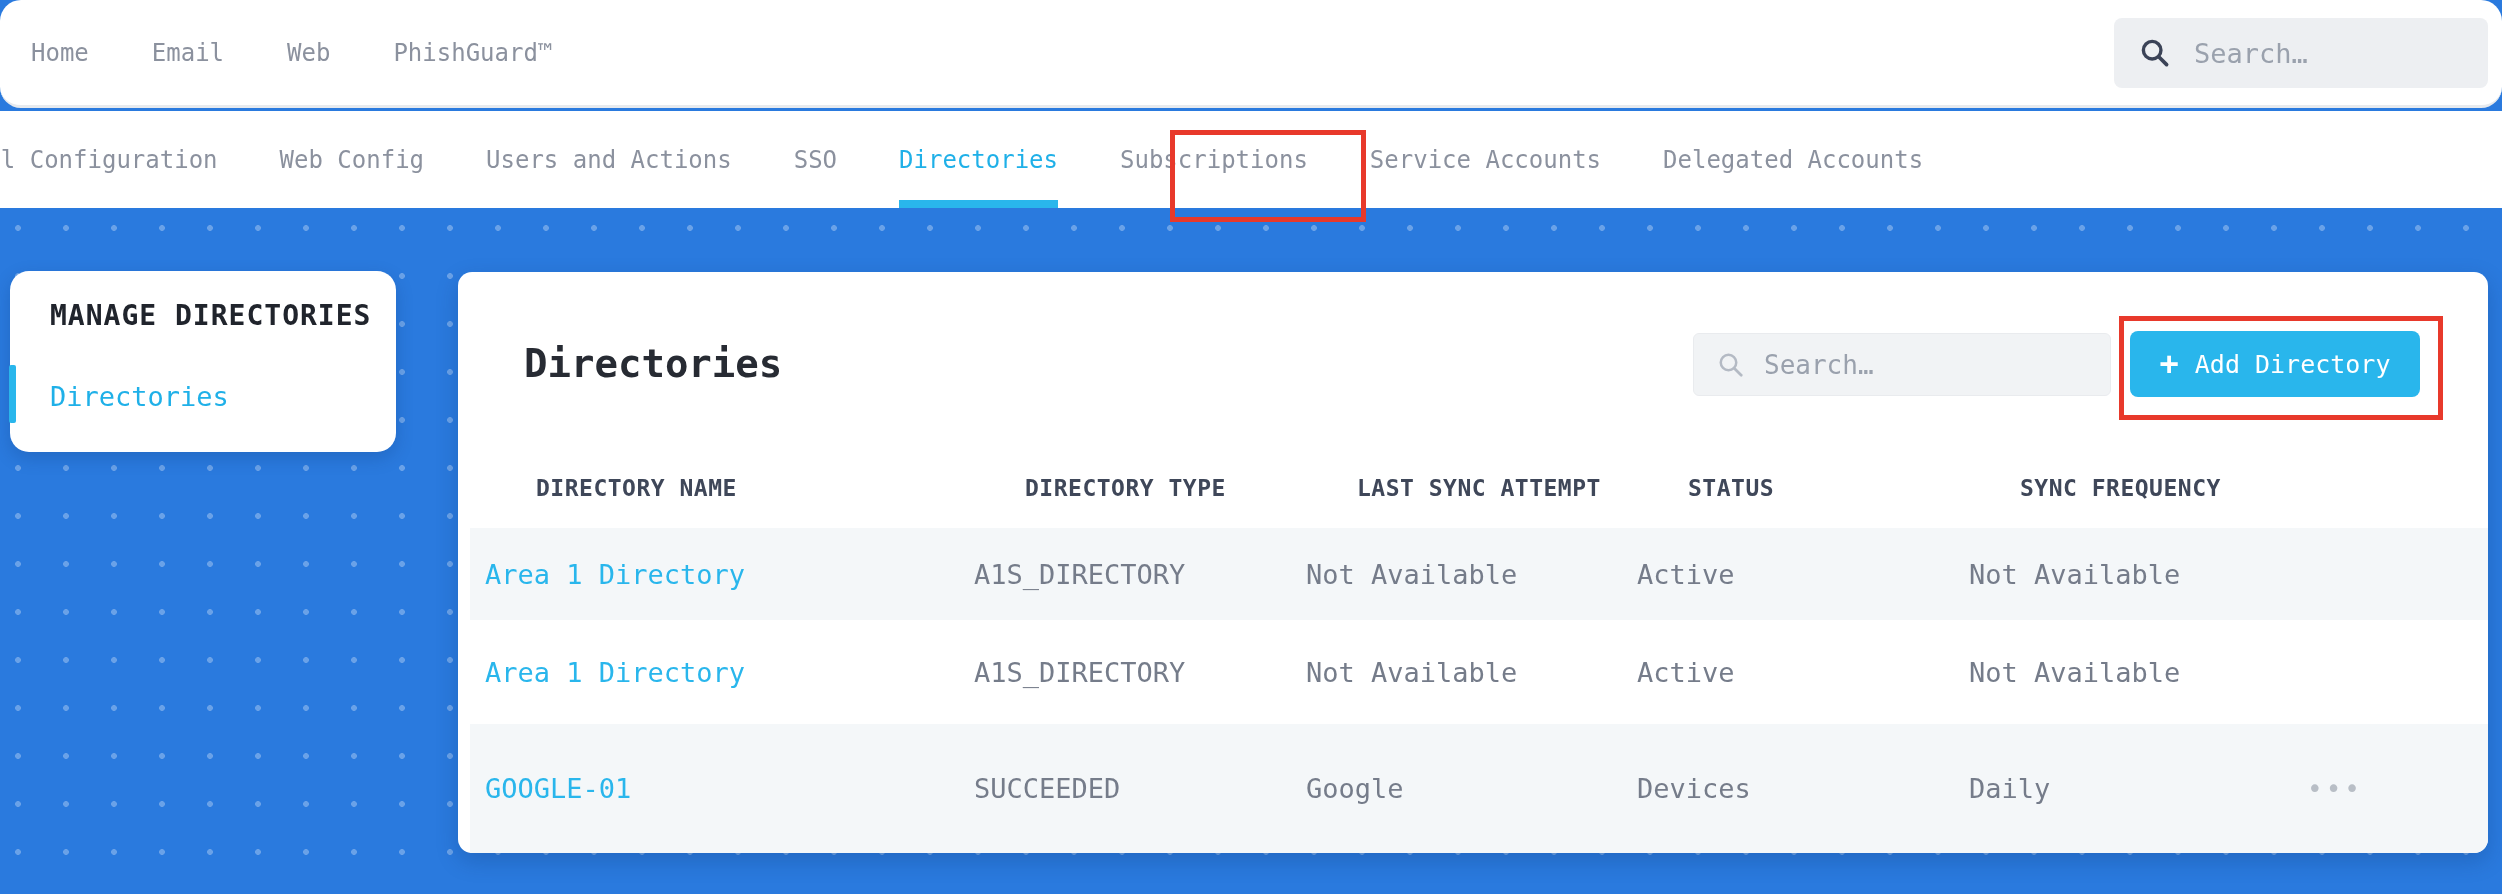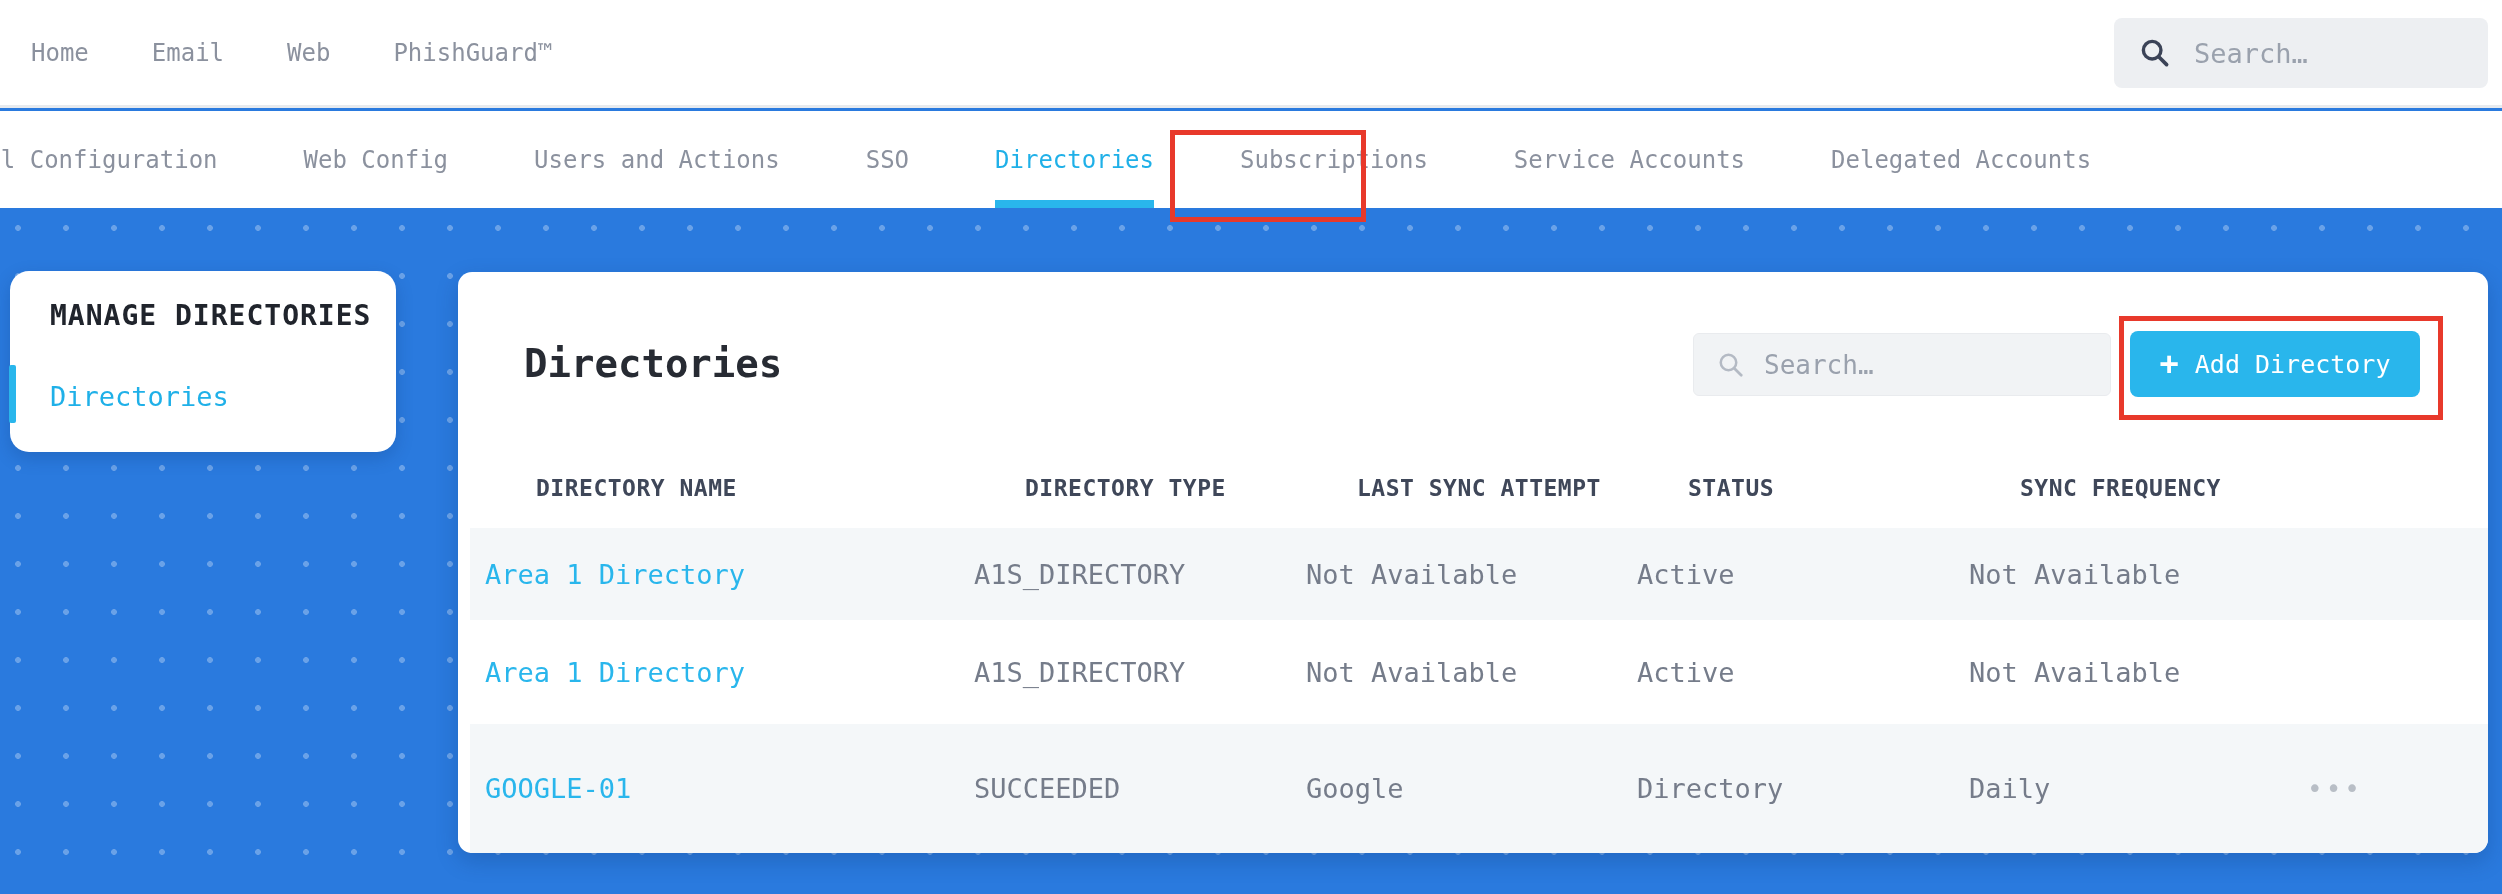--- a/index.html
+++ b/index.html
@@ -7,41 +7,41 @@
   .page{
     position:relative;width:2502px;height:894px;overflow:hidden;
     background-color:#2a7ade;
     background-image:radial-gradient(circle, rgba(255,255,255,.30) 2.6px, transparent 3.2px);
     background-size:48px 48px;background-position:42px 12px;
   }
   
   .nav1{
     position:absolute;top:0;left:0;right:0;height:108px;background:#ffffff;
     border-bottom:3px solid #e7eaee;display:flex;align-items:center;gap:63px;
-    padding-left:31px;z-index:5;
+    padding-left:31px;z-index:5;border-radius:21px;
   }
   .nav1 a{color:#8b919e;font-size:24px;text-decoration:none;white-space:nowrap;cursor:pointer;}
   .topsearch{
     position:absolute;right:14px;top:18px;width:374px;height:70px;background:#edeff2;
     border-radius:8px;display:flex;align-items:center;padding-left:24px;gap:22px;
   }
   .topsearch svg{flex:0 0 auto;}
   .searchinput{
     border:none;background:transparent;outline:none;font-size:27px;color:#6d28d9;
     width:100%;padding:0;
   }
   .searchinput::placeholder{color:#9aa1ad;}
   
   .nav2{
     position:absolute;top:111px;left:0;right:0;height:97px;background:#ffffff;
     display:flex;align-items:center;gap:62px;z-index:5;
   }
   .nav2 .tab{
     position:relative;height:100%;display:flex;align-items:center;color:#8b919e;
-    font-size:24px;text-decoration:none;white-space:nowrap;cursor:pointer;margin-left:24px;
+    font-size:24px;text-decoration:none;white-space:nowrap;cursor:pointer;
   }
   .nav2 .tab:first-child{margin-left:-57px;}
   .nav2 .tab.active{color:#1fb0e8;font-weight:500;}
   .tab-underline{position:absolute;left:0;right:0;bottom:0;height:8px;background:#29b6ec;}
   
   .annotation-box{
     position:absolute;border:5px solid #e8392b;background:transparent;
     pointer-events:none;z-index:20;
   }
   .tab-annotation{left:1170px;top:130px;width:196px;height:92px;}
@@ -177,21 +177,21 @@
       <div>Not Available</div>
       <div>Active</div>
       <div>Not Available</div>
       <div></div>
     </div>
 
     <div class="trow row-3">
       <a>GOOGLE-01</a>
       <div>SUCCEEDED</div>
       <div>Google</div>
-      <div>Directory</div>
+      <div>Devices</div>
       <div>Daily</div>
       <div>
         <button class="row-menu">•••</button>
       </div>
     </div>
   </main>
 
 </div>
 
 </body></html>

